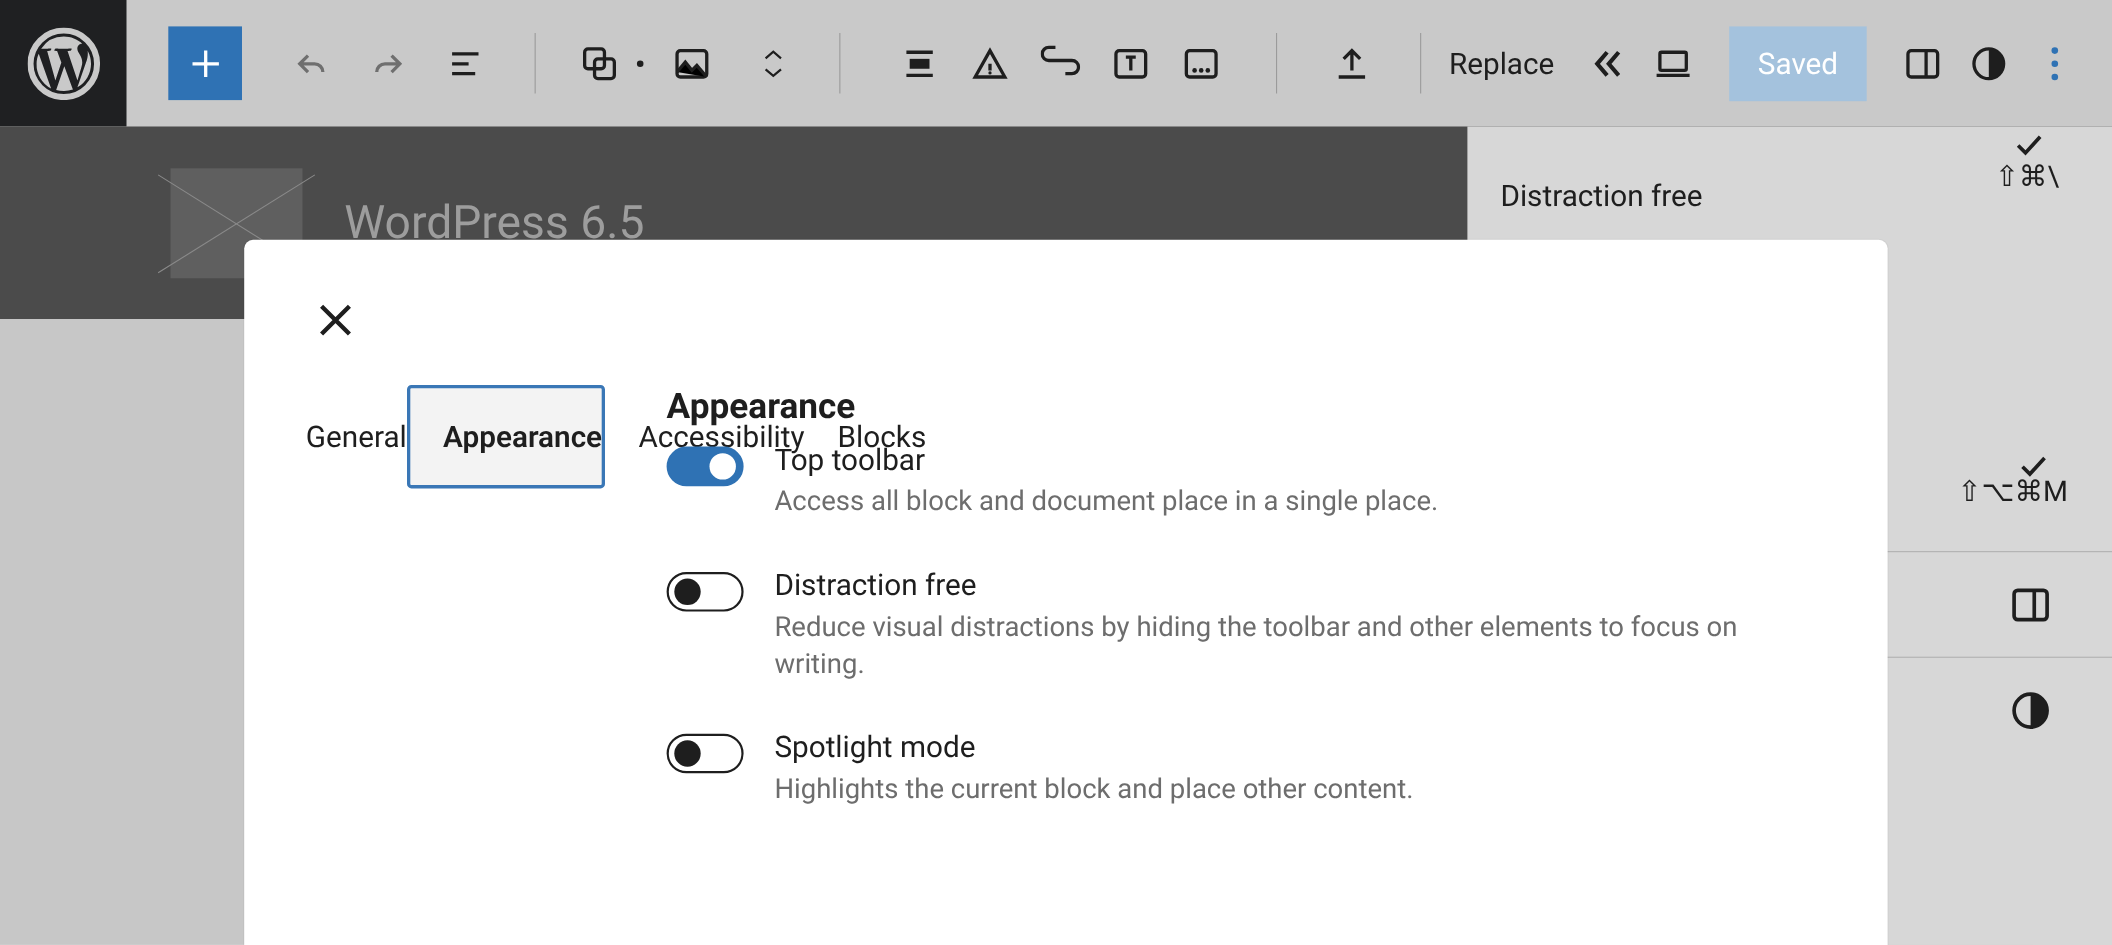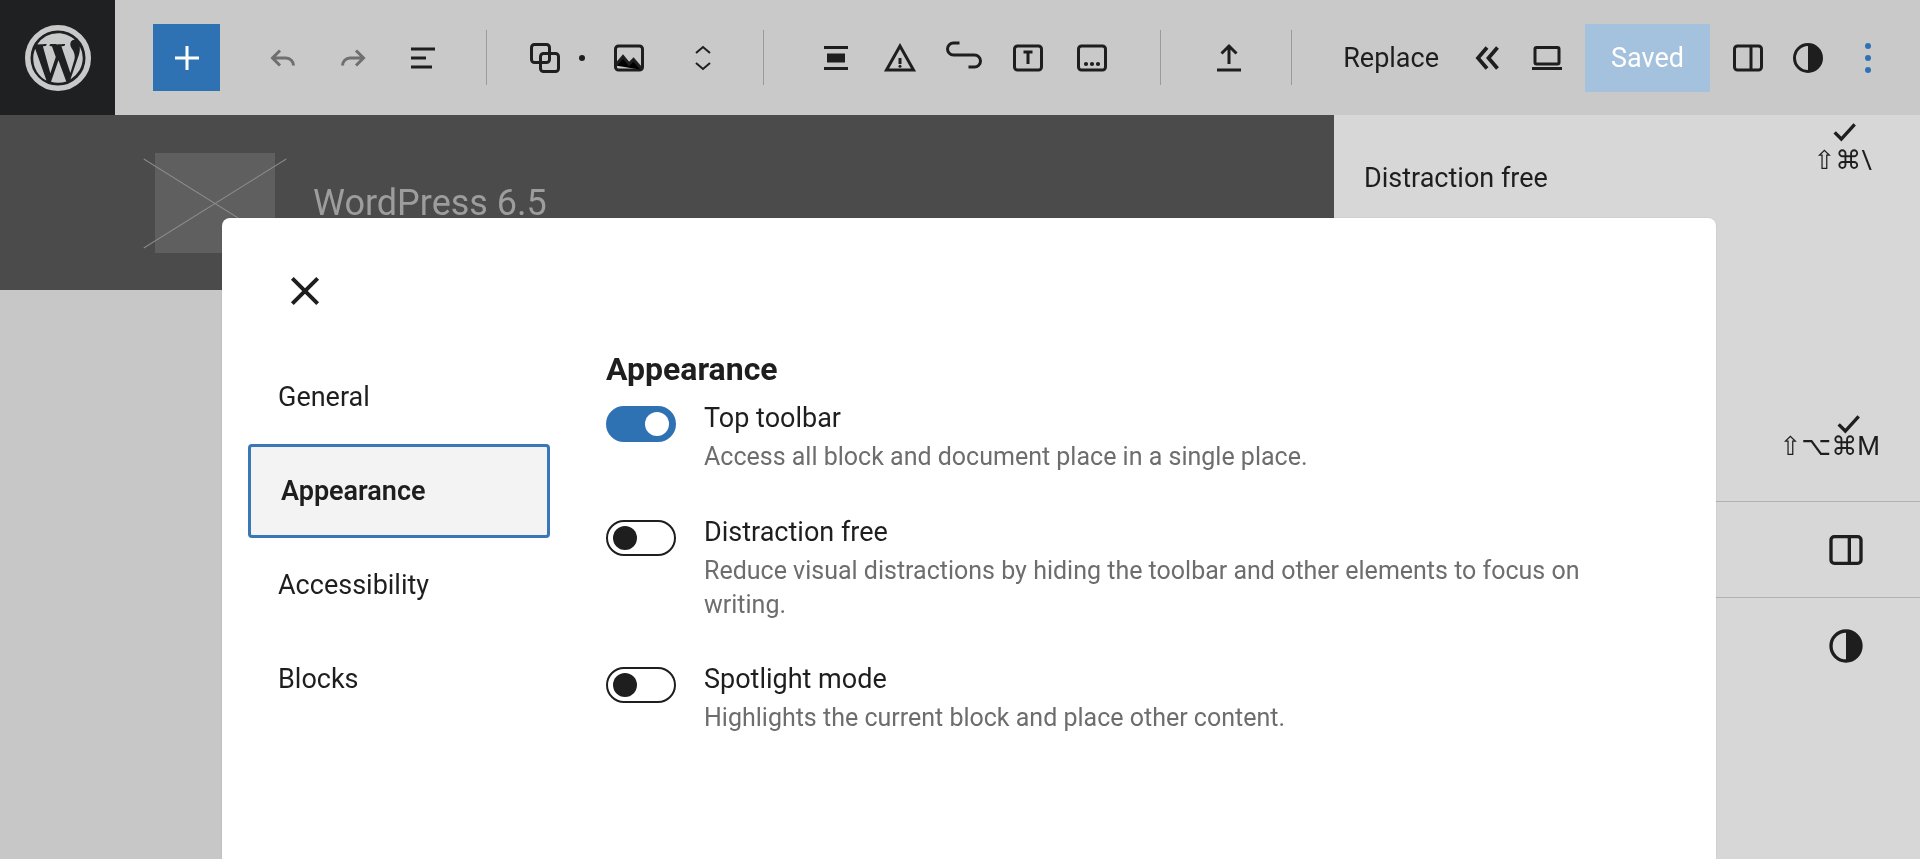--- a/index.html
+++ b/index.html
@@ -34,42 +34,42 @@
   .add-btn {
     width:67px; height:67px; background:#2f72b4; color:#fff; margin-left:38px;
     display:flex; align-items:center; justify-content:center;
   }
   .add-btn svg{width:36px;height:36px;}
   .tb-div { width:1px; height:55px; background:#9b9b9b; }
   .dot {width:6px;height:6px;border-radius:50%;background:#1e1e1e;display:inline-block;}
   .chev-col{display:flex;flex-direction:column;align-items:center;gap:4px;}
   .tb-right{margin-left:auto;display:flex;align-items:center;height:100%;}
   .replace-lbl{font-size:27px;color:#1e1e1e;margin:0 18px 0 0;}
-  .saved-btn{background:#a4c2dd;color:#fff;padding:18px 26px;font-size:27px;margin:0 8px;}
+  .saved-btn{background:#a4c2dd;color:#fff;padding:18px 26px;font-size:27px;margin:0 21px;}
   .kebab{display:flex;flex-direction:column;gap:6px;align-items:center;justify-content:center;width:60px;}
   .kebab span{width:6px;height:6px;border-radius:50%;background:#2f72b4;}
 
   
   .banner {
     position:absolute; left:0; top:115px; right:0; height:175px;
     background:#4b4b4b; display:flex; align-items:center;
   }
   .banner .thumb{
     width:120px;height:100px;margin-left:155px;
     background:#5f5f5f; position:relative;
   }
   .banner .thumb::before{
     content:""; position:absolute; width:140%; height:1px; background:#8a8a8a;
     top:50%; left:-20%; transform: rotate(32deg);
   }
   .banner .thumb::after{
     content:""; position:absolute; width:140%; height:1px; background:#8a8a8a;
     top:50%; left:-20%; transform: rotate(-32deg);
   }
-  .banner-title{color:#9d9d9d;font-size:36px;margin-left:38px;font-weight:400;}
+  .banner-title{color:#9d9d9d;font-size:42px;margin-left:38px;font-weight:400;}
 
   
   .right-menu{
     position:absolute; left:1334px; right:0; top:115px; bottom:0;
     background:#d7d7d7; padding:0 0 0 30px;
   }
   .rm-row{position:relative; padding:15px 0;}
   .rm-text{font-size:27px; color:#1e1e1e; line-height:1.35; max-width:440px;}
   .rm-check{position:absolute; right:60px; top:0;}
   .rm-kbd{position:absolute; right:48px; top:0px; font-size:26px; color:#1e1e1e;}
@@ -98,21 +98,21 @@
     display:flex; align-items:center; justify-content:space-between;
     padding:54px 60px 28px 64px;
   }
   .modal-title{font-size:42px;font-weight:700;color:#1e1e1e;}
   .close-btn svg{width:38px;height:38px;}
 
   .modal-body{ display:flex; flex:1; }
 
   .tabs{
     width:354px; padding:8px 26px 0 26px;
-    display:flex;flex-direction:column;
+    display:flex;flex-direction:row;
   }
   .tab{
     height:94px; display:flex; align-items:center; padding-left:30px;
     font-size:27px; color:#1e1e1e; cursor:pointer;
   }
   .tab.active{
     background:#f3f3f3;
     border:3px solid #3a77b6;
     border-radius:4px;
     font-weight:600;

